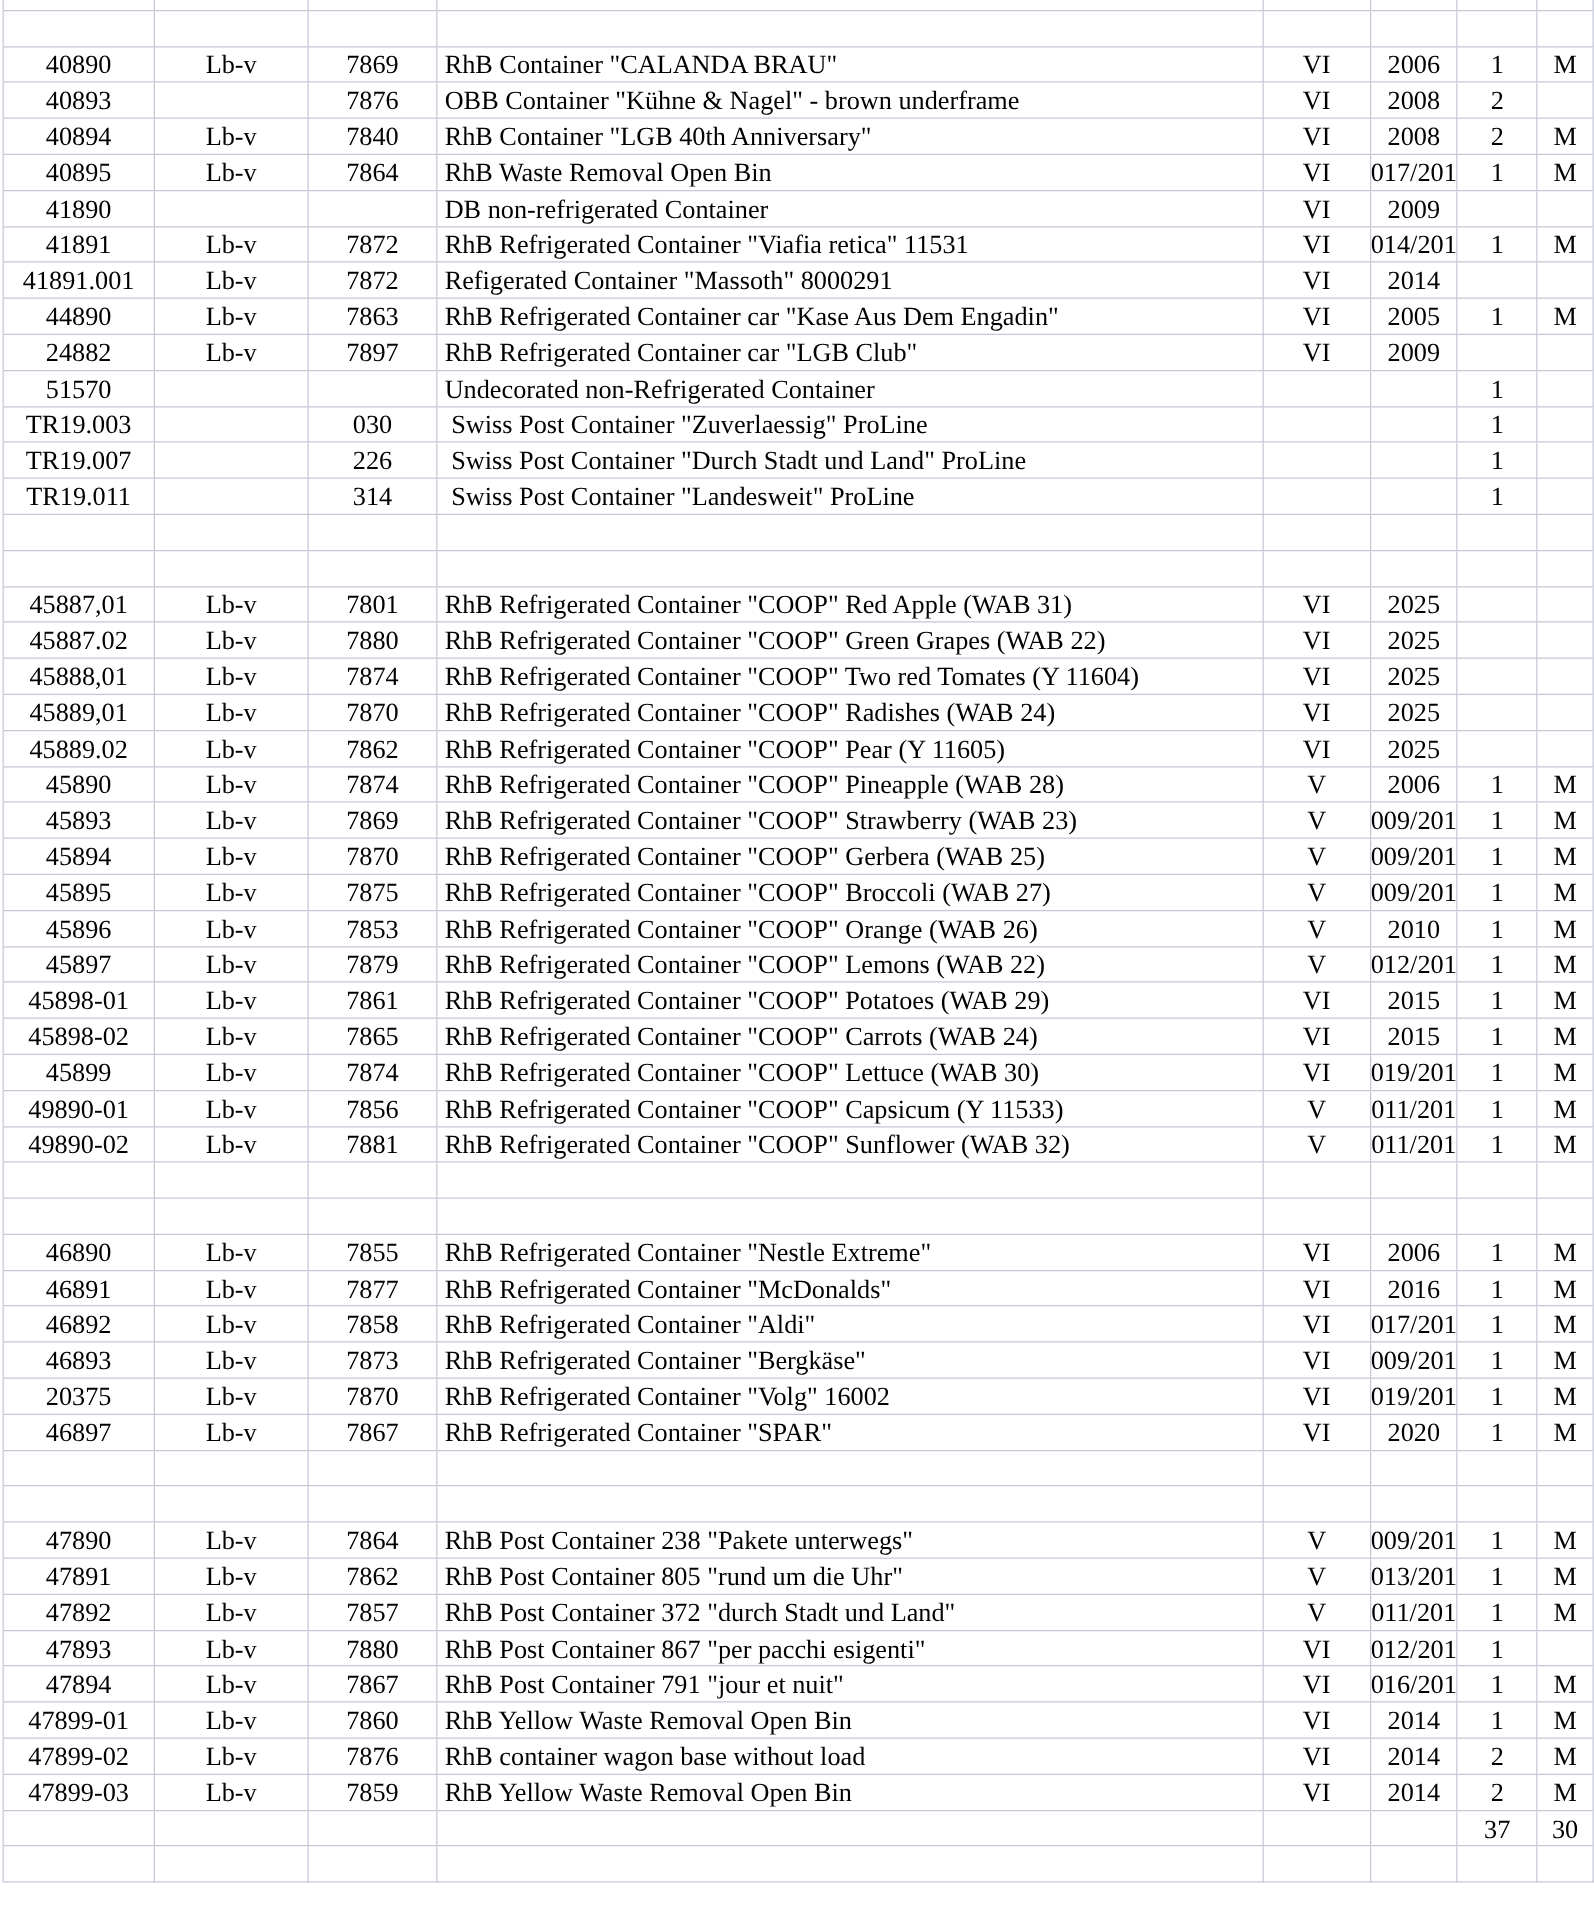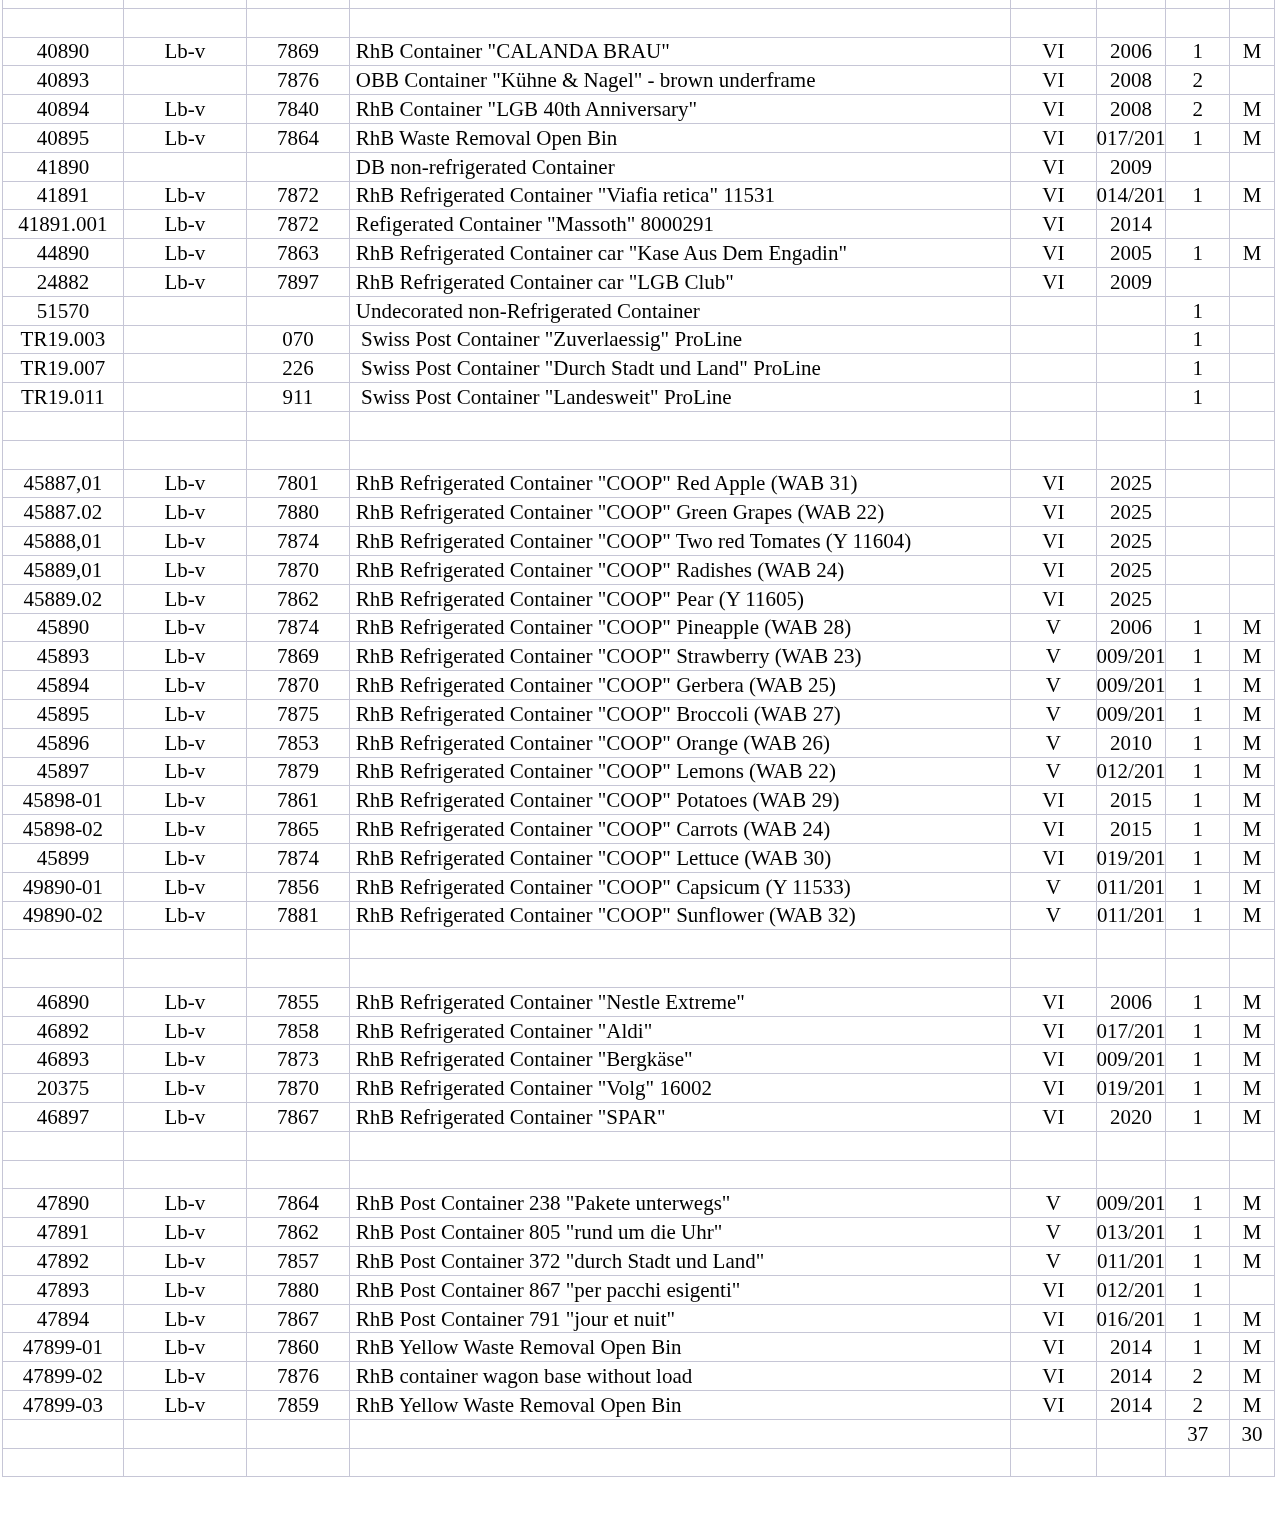--- a/index.html
+++ b/index.html
@@ -186,41 +186,41 @@
           <td class="col2"></td>
           <td class="col3">Undecorated non-Refrigerated Container</td>
           <td class="col4"></td>
           <td class="col5"></td>
           <td class="col6">1</td>
           <td class="col7"></td>
         </tr>
         <tr>
           <td class="col0">TR19.003</td>
           <td class="col1"></td>
-          <td class="col2">070</td>
+          <td class="col2">030</td>
           <td class="col3"> Swiss Post Container "Zuverlaessig" ProLine</td>
           <td class="col4"></td>
           <td class="col5"></td>
           <td class="col6">1</td>
           <td class="col7"></td>
         </tr>
         <tr>
           <td class="col0">TR19.007</td>
           <td class="col1"></td>
           <td class="col2">226</td>
           <td class="col3"> Swiss Post Container "Durch Stadt und Land" ProLine</td>
           <td class="col4"></td>
           <td class="col5"></td>
           <td class="col6">1</td>
           <td class="col7"></td>
         </tr>
         <tr>
           <td class="col0">TR19.011</td>
           <td class="col1"></td>
-          <td class="col2">911</td>
+          <td class="col2">314</td>
           <td class="col3"> Swiss Post Container "Landesweit" ProLine</td>
           <td class="col4"></td>
           <td class="col5"></td>
           <td class="col6">1</td>
           <td class="col7"></td>
         </tr>
         <tr>
           <td class="col0"></td>
           <td class="col1"></td>
           <td class="col2"></td>
@@ -420,20 +420,30 @@
           <td class="col6"></td>
           <td class="col7"></td>
         </tr>
         <tr>
           <td class="col0">46890</td>
           <td class="col1">Lb-v</td>
           <td class="col2">7855</td>
           <td class="col3">RhB Refrigerated Container "Nestle Extreme"</td>
           <td class="col4">VI</td>
           <td class="col5">2006</td>
+          <td class="col6">1</td>
+          <td class="col7">M</td>
+        </tr>
+        <tr>
+          <td class="col0">46891</td>
+          <td class="col1">Lb-v</td>
+          <td class="col2">7877</td>
+          <td class="col3">RhB Refrigerated Container "McDonalds"</td>
+          <td class="col4">VI</td>
+          <td class="col5">2016</td>
           <td class="col6">1</td>
           <td class="col7">M</td>
         </tr>
         <tr>
           <td class="col0">46892</td>
           <td class="col1">Lb-v</td>
           <td class="col2">7858</td>
           <td class="col3">RhB Refrigerated Container "Aldi"</td>
           <td class="col4">VI</td>
           <td class="col5">017/201</td>

